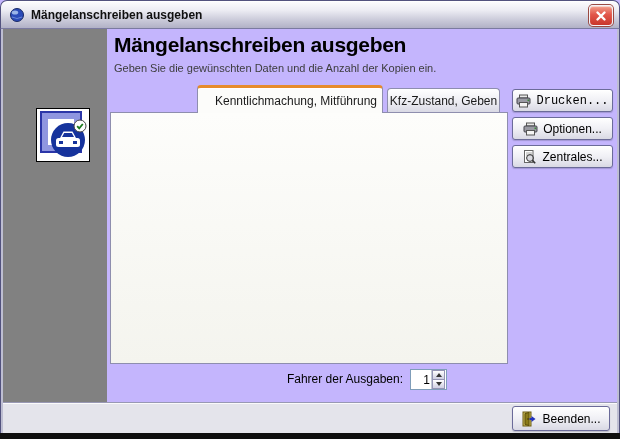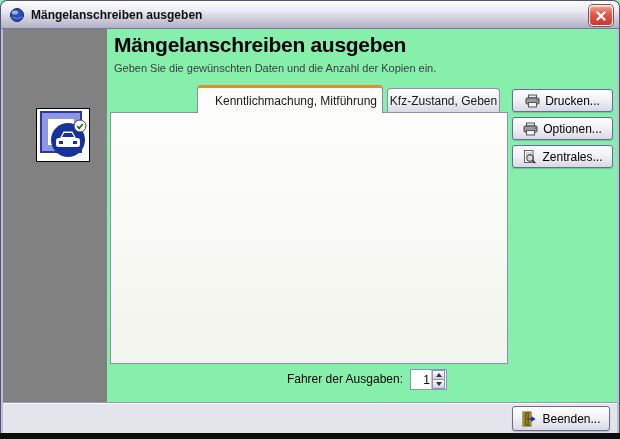--- a/index.html
+++ b/index.html
@@ -1,18 +1,18 @@
 <!DOCTYPE html>
 <html><head>
 <meta charset="utf-8">
 <style>
   html,body{margin:0;padding:0;background:#9aa0a8;}
   *{box-sizing:border-box;}
   #win{
-    position:relative;width:620px;height:439px;background:#86efac;
+    position:relative;width:620px;height:439px;background:#c4b5fd;
     font-family:"Liberation Sans",sans-serif;font-size:12px;color:#000;
     overflow:hidden;
   }
   
   .edge-left{position:absolute;left:0;top:26px;bottom:6px;width:3px;background:#bebed2;border-left:1px solid #52527e;}
   .edge-right{position:absolute;right:0;top:26px;bottom:6px;width:3px;background:#bebed2;border-right:1px solid #52527e;}
   .edge-bottom{position:absolute;left:0;right:0;bottom:0;height:6px;background:#0e0e0e;}
   
   .titlebar{
     position:absolute;left:0;top:0;width:620px;height:29px;
@@ -103,21 +103,21 @@
   .spin-btn{flex:1;background:linear-gradient(180deg,#ffffff,#cfcfe2);border:1px solid #9494b4;display:flex;align-items:center;justify-content:center;cursor:pointer;}
   .spin-btn + .spin-btn{border-top:none;}
   
   .xpbtn{
     position:absolute;display:flex;align-items:center;justify-content:center;gap:5px;
     background:linear-gradient(180deg,#ffffff 0%,#f0f0f5 50%,#d9d9e4 100%);
     border:1px solid #6b6b99;border-radius:3px;
     box-shadow:inset 0 1px 0 #ffffff, 0 1px 1px rgba(60,60,90,.25);
     font-size:12px;cursor:pointer;
   }
-  .btn-print {left:512px;top:89px;width:101px;height:23px;}
+  .btn-print {left:512px;top:89px;width:101px;height:23px;font-family:Liberation Mono, monospace;}
   .btn-options{left:512px;top:117px;width:101px;height:23px;}
   .btn-preview{left:512px;top:145px;width:101px;height:23px;}
   .bottombar{
     position:absolute;left:3px;right:3px;top:402px;height:31px;
     background:#e4e4eb;border-top:1px solid #9898b4;
     box-shadow:inset 0 1px 0 #fafafa;
   }
   .btn-quit{left:512px;top:406px;width:98px;height:25px;}
   .icon{display:inline-flex;flex:0 0 auto;}
 </style>

